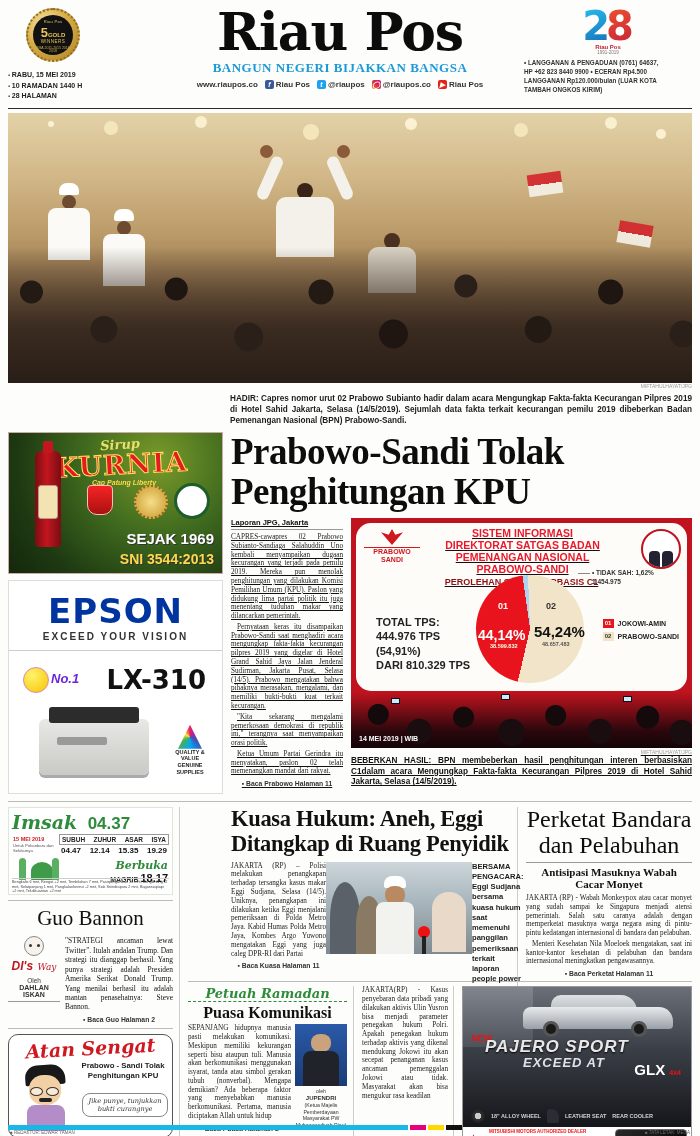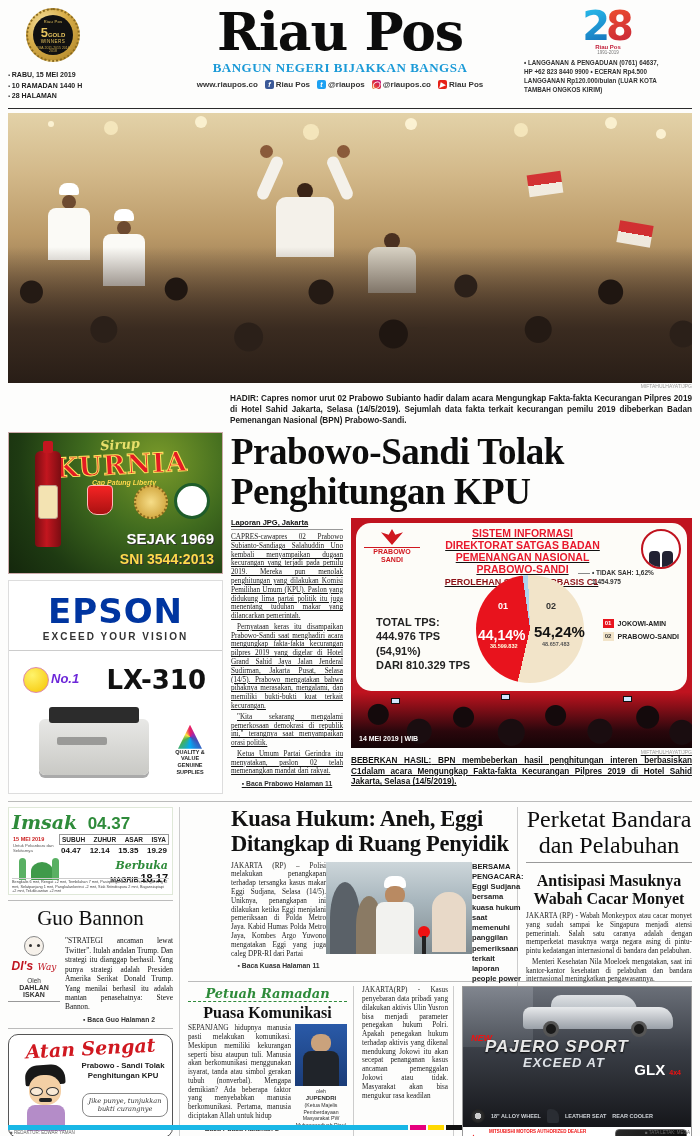--- a/index.html
+++ b/index.html
@@ -215,21 +215,21 @@
   .kp-face { position:absolute; left:59px; top:24px; width:20px; height:18px; background:#b98a62; border-radius:45%; }
   .kp-shirt { position:absolute; left:50px; top:40px; width:38px; height:52px; background:#f2f2ef; border-radius:8px 8px 0 0; }
   .kp-mic { position:absolute; left:92px; top:64px; width:12px; height:12px; border-radius:50%; background:#e11; }
   .kp-mic::after{content:"";position:absolute;left:4px;top:10px;width:4px;height:20px;background:#222;}
   .kp-hijab { position:absolute; right:6px; top:30px; width:34px; height:60px; background:#e8d9c8; border-radius:16px 16px 0 0; }
   .kp-p1 { left:4px; top:20px; width:30px; height:72px; background:#5a6168; }
   .kp-p2 { left:30px; top:34px; width:26px; height:58px; background:#8a7a64; }
   .kcap { font-size:7.6px; font-weight:bold; line-height:1.35; color:#1c1c1c; }
   .perketat { text-align:center; }
   .hl-3 { font-family:"Liberation Serif",serif; font-size:24px; line-height:1.08; font-weight:normal; color:#0d0d0d; }
-  .sub-3 { font-family:"Liberation Serif",serif; font-size:16px; font-weight:bold; margin:3px 0 4px 0; border-top:1px solid #999; padding-top:9px; }
+  .sub-3 { font-family:"Liberation Serif",serif; font-size:11px; font-weight:bold; margin:3px 0 4px 0; border-top:1px solid #999; padding-top:3px; }
   .perketat .art { text-align:justify; }
 
   .row2 { display:grid; grid-template-columns:166px 92px 1fr; column-gap:8px; border-top:1px solid #bbb; margin-top:4px; padding-top:4px; height:164px; }
   .petuah { border-right:1px solid #ccc; padding-right:6px; position:relative; }
   .pet-hdr { font-family:"DejaVu Serif",serif; font-style:italic; font-weight:bold; color:#2e8b3a; font-size:13px; text-align:center; border-bottom:1px dashed #2e8b3a; }
   .pet-title { font-family:"Liberation Serif",serif; font-weight:bold; font-size:16px; text-align:center; margin:2px 0; }
   .pet-photo { float:right; width:52px; margin-left:4px; text-align:center; }
   .pet-img { width:52px; height:62px; background:linear-gradient(180deg,#2a5aa8 0%,#1a3c78 100%); position:relative; overflow:hidden; }
   .pet-img::before{content:"";position:absolute;left:16px;top:10px;width:20px;height:18px;border-radius:45%;background:#caa27c;}
   .pet-img::after{content:"";position:absolute;left:8px;top:27px;width:36px;height:36px;border-radius:8px 8px 0 0;background:#20242a;}

